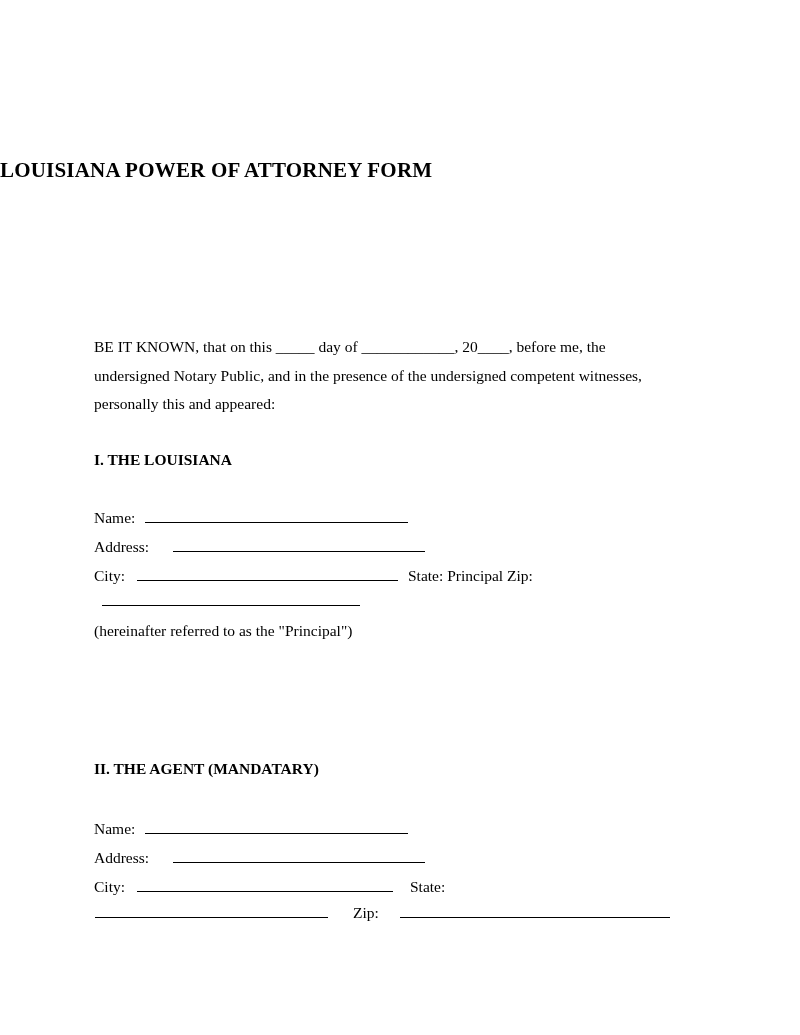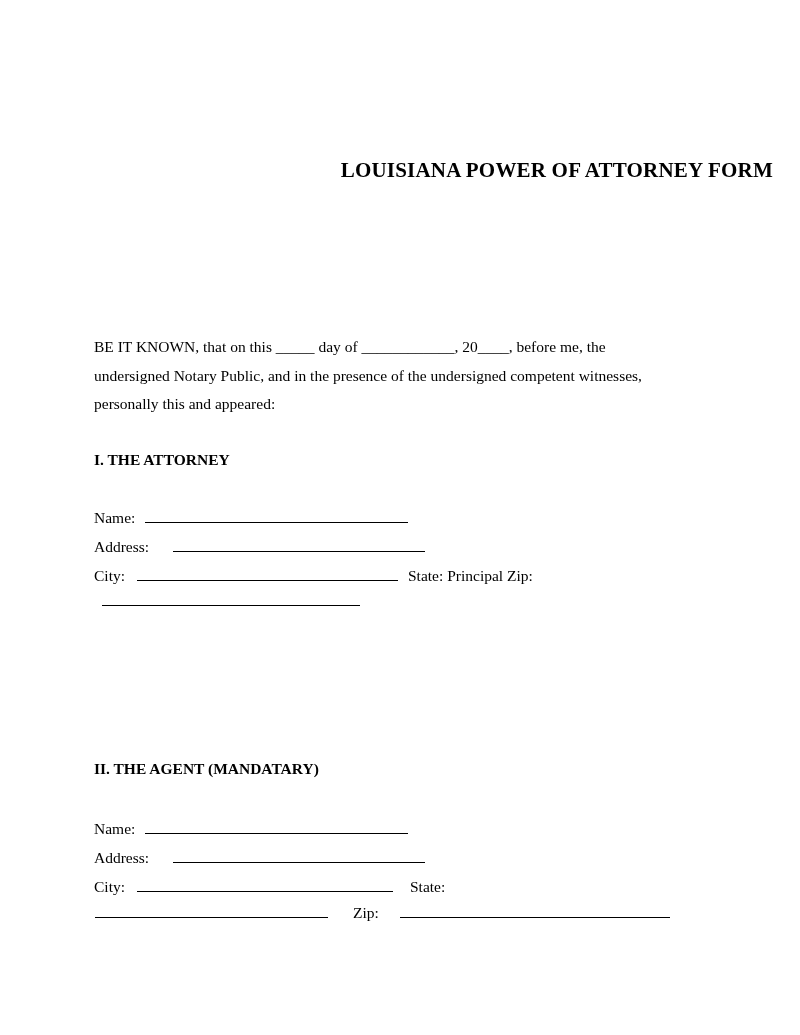--- a/index.html
+++ b/index.html
@@ -12,21 +12,21 @@
     font-size: 15.5px;
     color: #000000;
     overflow: hidden;
   }
   .doc-title {
     position: absolute;
     top: 158px;
     left: 0;
     right: 27px;
     margin: 0;
-    text-align: right;
+    text-align: left;
     font-size: 21px;
     font-weight: bold;
     line-height: 24px;
     letter-spacing: 0.2px;
     white-space: nowrap;
   }
   .para { position: absolute; left: 94px; right: 60px; }
   .para .line { line-height: 28.7px; white-space: nowrap; }
   .single { position: absolute; left: 94px; line-height: 28.7px; white-space: nowrap; }
   .bold { font-weight: bold; }
@@ -73,21 +73,21 @@
 
   <h1 class="doc-title">LOUISIANA POWER OF ATTORNEY FORM</h1>
 
 
   <div class="para intro">
     <div class="line">BE IT KNOWN, that on this _____ day of ____________, 20____, before me, the</div>
     <div class="line">undersigned Notary Public, and in the presence of the undersigned competent witnesses,</div>
     <div class="line">personally this and appeared:</div>
   </div>
 
-  <div class="single bold h-principal">I. THE ATTORNEY</div>
+  <div class="single bold h-principal">I. THE LOUISIANA</div>
 
   <div class="row" id="p-name">
     <span class="lbl">Name:</span>
     <span class="blank"></span>
   </div>
 
   <div class="row" id="p-address">
     <span class="lbl">Address:</span>
     <span class="blank"></span>
   </div>
@@ -95,20 +95,21 @@
   <div class="row" id="p-city">
     <span class="lbl">City:</span>
     <span class="blank"></span>
     <span class="suffix"><span>State:</span> <span>Principal</span> <span>Zip:</span></span>
   </div>
 
   <div class="row" id="p-zipline">
     <span class="blank"></span>
   </div>
 
+  <div class="single note">(hereinafter referred to as the "Principal")</div>
 
 
   <div class="single bold h-agent">II. THE AGENT (MANDATARY)</div>
 
   <div class="row" id="a-name">
     <span class="lbl">Name:</span>
     <span class="blank"></span>
   </div>
 
   <div class="row" id="a-address">

